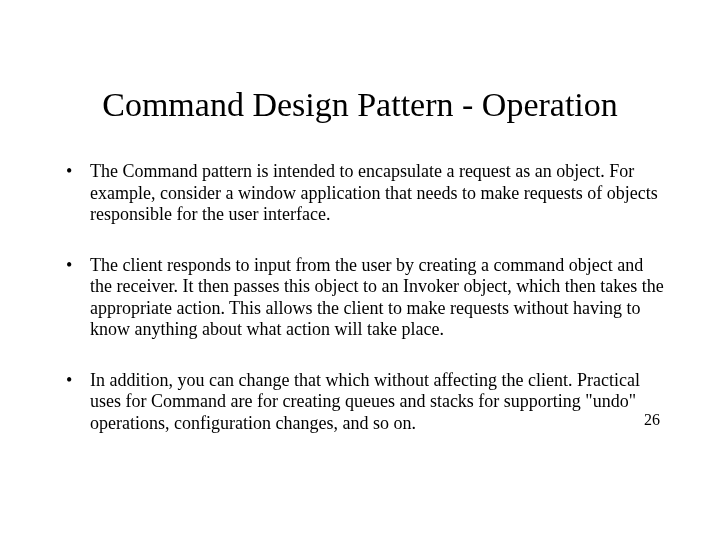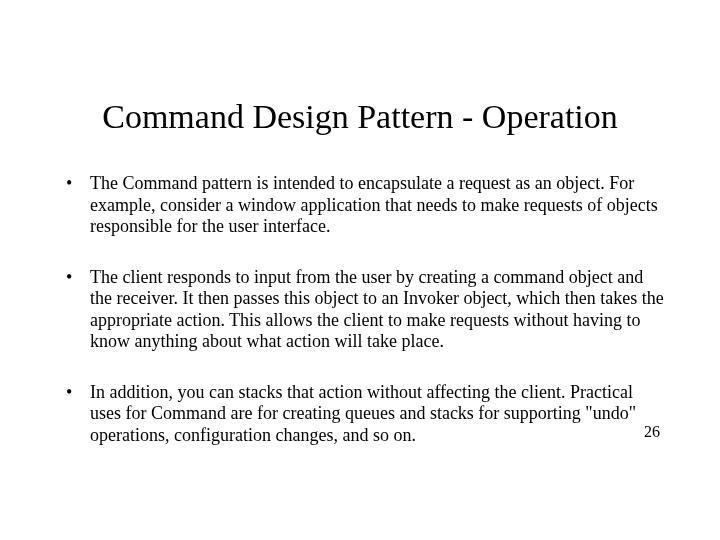--- a/index.html
+++ b/index.html
@@ -10,21 +10,20 @@
     background: #ffffff;
     font-family: "Times New Roman", Times, serif;
     color: #000000;
   }
   .slide {
     position: relative;
     width: 720px;
     height: 440px;
     box-sizing: border-box;
     padding: 0 56px;
-    margin-top: 12px;
   }
   .title {
     font-size: 34px;
     font-weight: 400;
     text-align: center;
     padding-top: 86px;
     line-height: 1.1;
   }
   .body {
     margin-top: 38px;
@@ -58,18 +57,18 @@
 </head>
 <body>
 
 <div class="slide">
   <div class="title">Command Design Pattern - Operation</div>
 
   <div class="body">
     <ul class="bullets">
       <li>The Command pattern is intended to encapsulate a request as an object. For example, consider a window application that needs to make requests of objects responsible for the user interface.</li>
       <li>The client responds to input from the user by creating a command object and the receiver. It then passes this object to an Invoker object, which then takes the appropriate action. This allows the client to make requests without having to know anything about what action will take place.</li>
-      <li>In addition, you can stacks that action without affecting the client. Practical uses for Command are for creating queues and stacks for supporting "undo" operations, configuration changes, and so on.</li>
+      <li>In addition, you can change that which without affecting the client. Practical uses for Command are for creating queues and stacks for supporting "undo" operations, configuration changes, and so on.</li>
     </ul>
   </div>
 
   <div class="pagenum">26</div>
 </div>
 
 </body></html>

